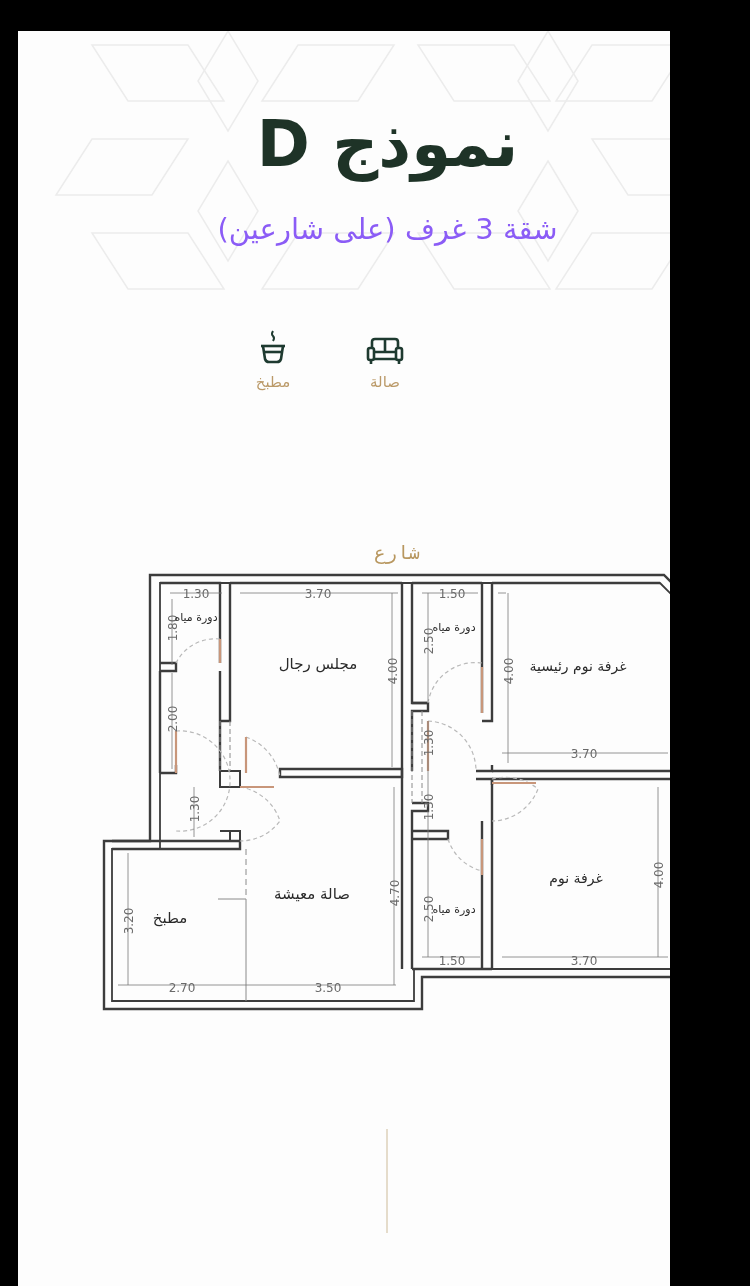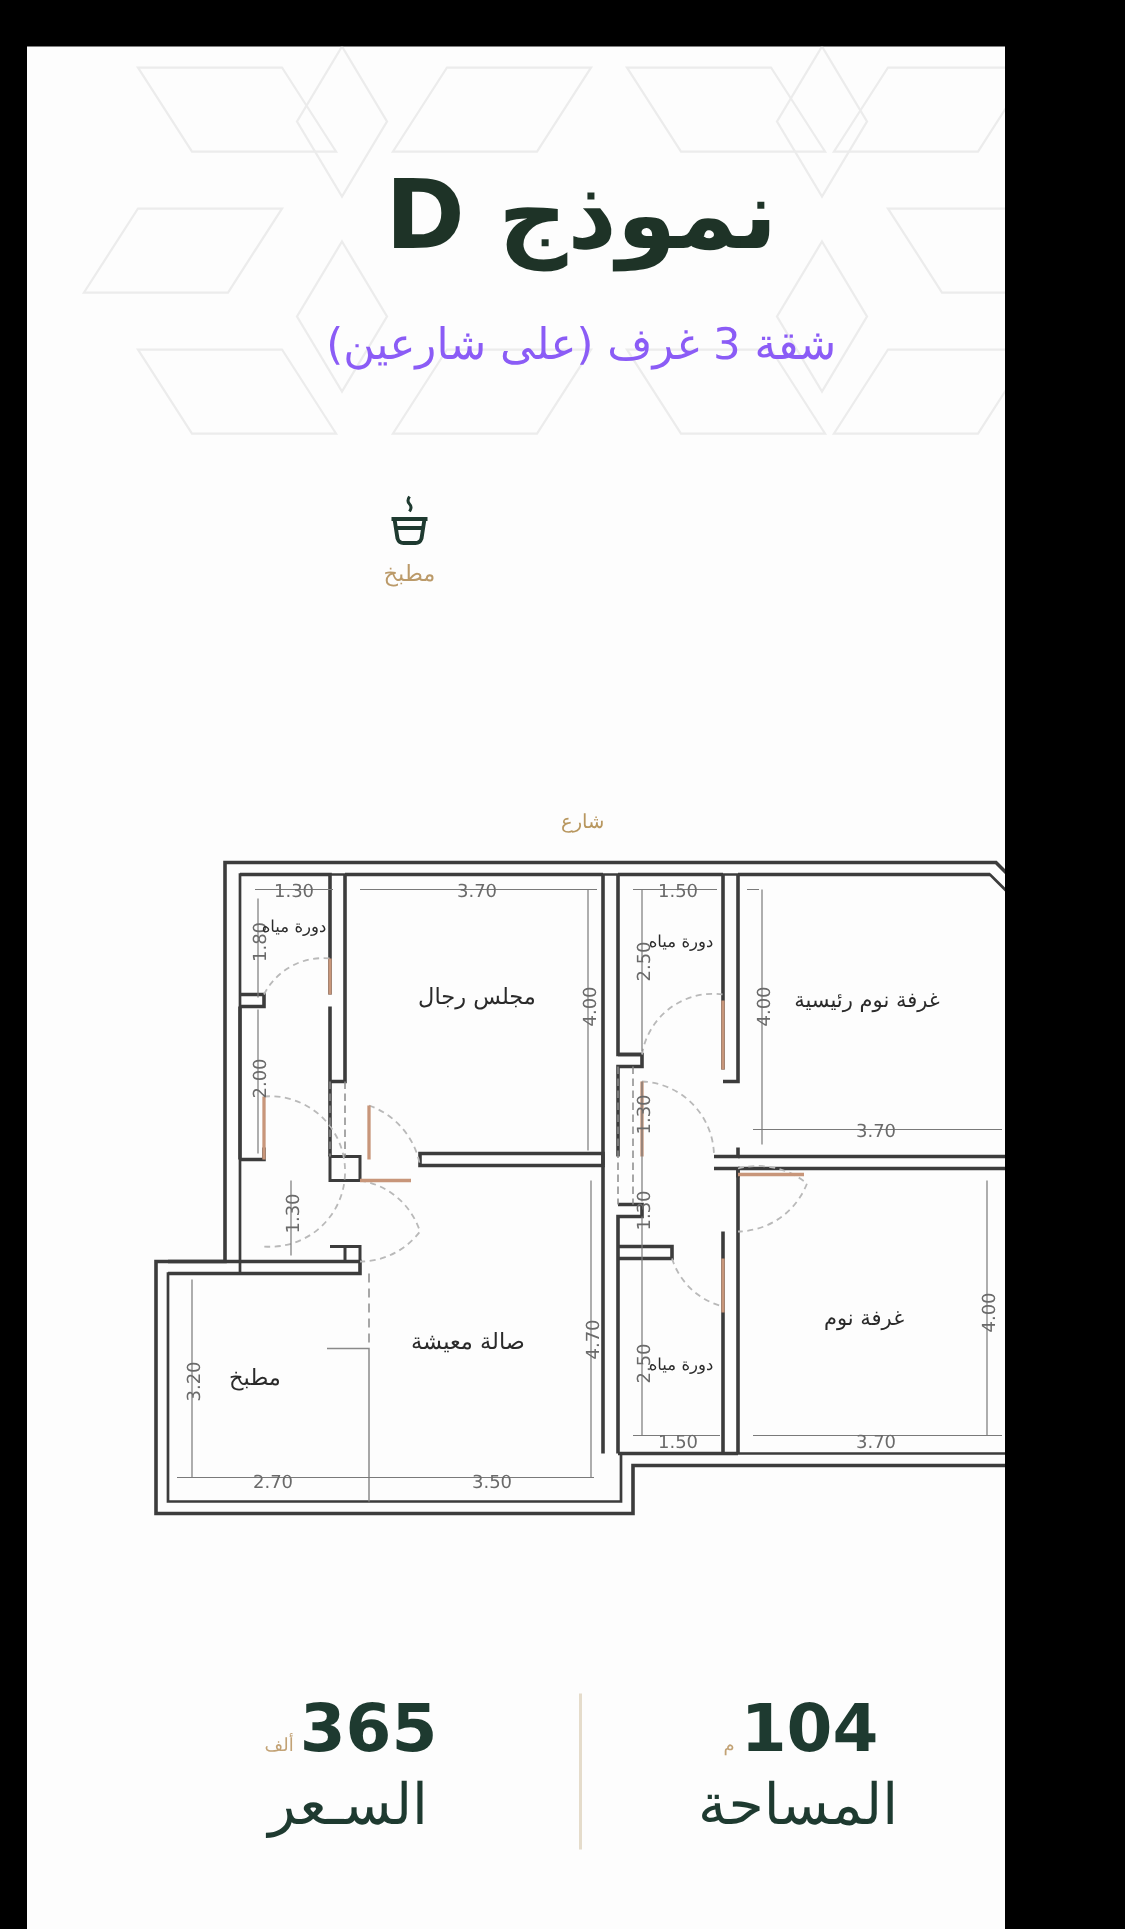--- a/index.html
+++ b/index.html
@@ -8,21 +8,21 @@
   .page { position:absolute; left:18px; top:0; width:652px; height:1286px; background:#fdfdfd; overflow:hidden;margin-top:31px; }
   .bg-pattern { position:absolute; left:0; top:0; width:739px; height:280px; }
   .title { position:absolute; top:68px; left:0; width:739px; text-align:center; direction:rtl;
            font-size:64px; font-weight:bold; color:#1e3327; line-height:90px; }
   .subtitle { position:absolute; top:176px; left:0; width:739px; text-align:center; direction:rtl;
               font-size:29px; color:#8b5cf6; line-height:44px; }
   .feature { position:absolute; text-align:center; width:150px; }
   .feature .ico { display:block; margin:0 auto; }
   .feature .lbl { display:block; direction:rtl; font-size:15px; color:#bb9a69; margin-top:6px; white-space:nowrap; }
   .plan { position:absolute; left:0; top:500px; }
-  .street { position:absolute; font-size:13px; color:#b8975f; direction:rtl; }
+  .street { position:absolute; font-size:19px; color:#b8975f; direction:rtl;font-family:Liberation Mono, monospace; }
   .stats { position:absolute; top:1090px; left:0; width:739px; height:120px; }
   .divider { position:absolute; left:368px; top:8px; width:2px; height:104px; background:#e5dccb; }
   .stat { position:absolute; text-align:center; direction:rtl; }
   .stat .num { font-size:44px; font-weight:bold; color:#1e3a30; line-height:52px; }
   .stat .unit { font-size:12px; color:#c2a275; margin:0 4px; vertical-align:baseline; }
   .stat .cap { font-size:38px; color:#1e3a30; line-height:48px; }
 </style>
 </head>
 <body>
 
@@ -41,20 +41,31 @@
     <path d="M530 0 L560 50 L530 100 L500 50 Z"></path>
     <path d="M530 130 L560 180 L530 230 L500 180 Z"></path>
     <path d="M574 14 L670 14 L634 70 L538 70 Z"></path>
     <path d="M574 108 L670 108 L706 164 L610 164 Z"></path>
     <path d="M574 202 L670 202 L634 258 L538 258 Z"></path>
   </svg>
 
   <div class="title">نموذج D</div>
   <div class="subtitle">شقة 3 غرف (على شارعين)</div>
 
+  <div class="feature" style="left:292px; top:306px;">
+    <svg class="ico" width="38" height="30" viewBox="0 0 38 30" fill="none" stroke="#1e3a30" stroke-width="2.6">
+      <path d="M6 12 V5 Q6 2 9 2 H29 Q32 2 32 5 V12"></path>
+      <path d="M19 2 V14"></path>
+      <rect x="2" y="11" width="6" height="12" rx="2"></rect>
+      <rect x="30" y="11" width="6" height="12" rx="2"></rect>
+      <path d="M8 15 H30 M8 22 H30"></path>
+      <path d="M5 23 V27 M33 23 V27"></path>
+    </svg>
+    <span class="lbl">صالة</span>
+  </div>
   <div class="feature" style="left:180px; top:298px;">
     <svg class="ico" width="30" height="38" viewBox="0 0 30 38" fill="none" stroke="#1e3a30" stroke-width="2.6">
       <path d="M15 2 Q13 5 15 7 Q17 9 15 12" stroke-width="2"></path>
       <path d="M3 17 H27"></path>
       <path d="M5 17 L7 30 Q8 33 11 33 H19 Q22 33 23 30 L25 17"></path>
       <path d="M6 23 H24"></path>
     </svg>
     <span class="lbl">مطبخ</span>
   </div>
 
@@ -163,22 +174,14 @@
       <text x="560" y="640" font-size="14" text-anchor="middle">غرفة نوم رئيسية</text>
       <text x="558" y="852" font-size="14" text-anchor="middle">غرفة نوم</text>
       <text x="436" y="882" font-size="11" text-anchor="middle">دورة مياه</text>
       <text x="294" y="868" font-size="15" text-anchor="middle">صالة معيشة</text>
       <text x="152" y="892" font-size="15" text-anchor="middle">مطبخ</text>
     </g>
   </svg>
 
   <div class="stats">
     <div class="divider"></div>
-    <div class="stat" style="left:434px; top:6px; width:160px;">
-      <div><span class="num">104</span><span class="unit">م</span></div>
-      <div class="cap">المساحة</div>
-    </div>
-    <div class="stat" style="left:134px; top:6px; width:160px;">
-      <div><span class="num">365</span><span class="unit">ألف</span></div>
-      <div class="cap">السـعر</div>
-    </div>
   </div>
 </div>
 
 </body></html>

